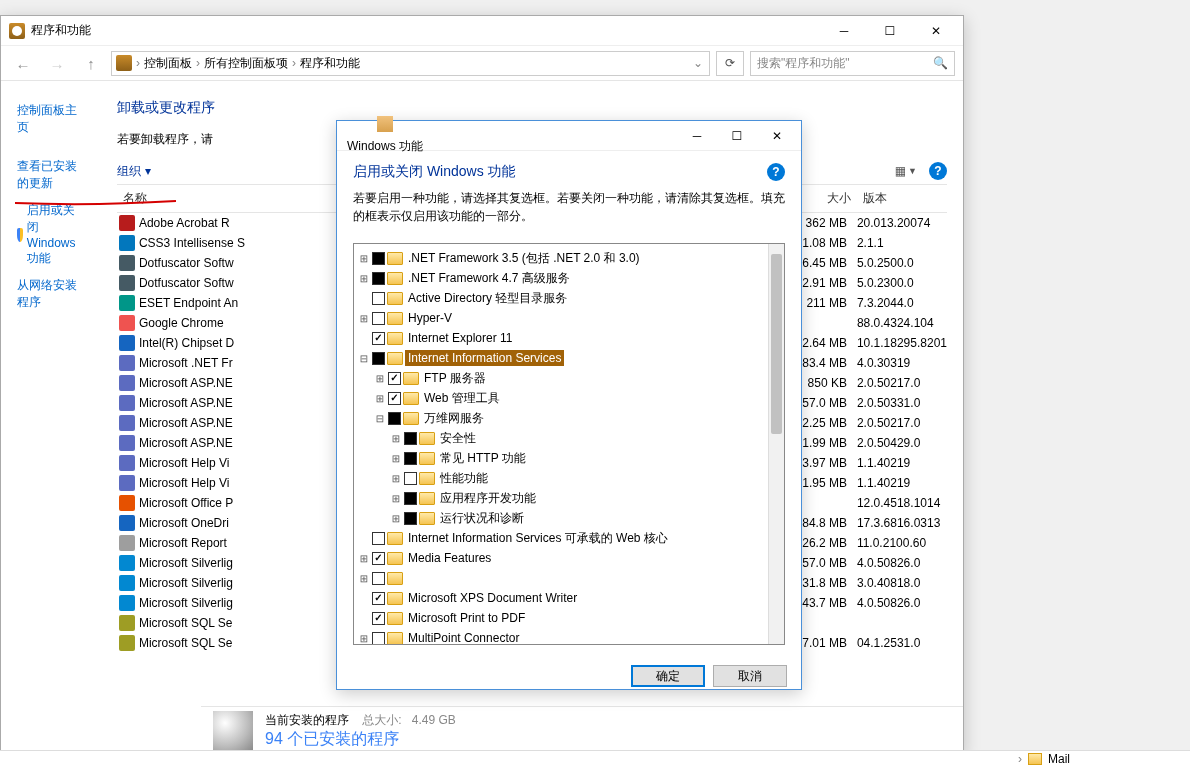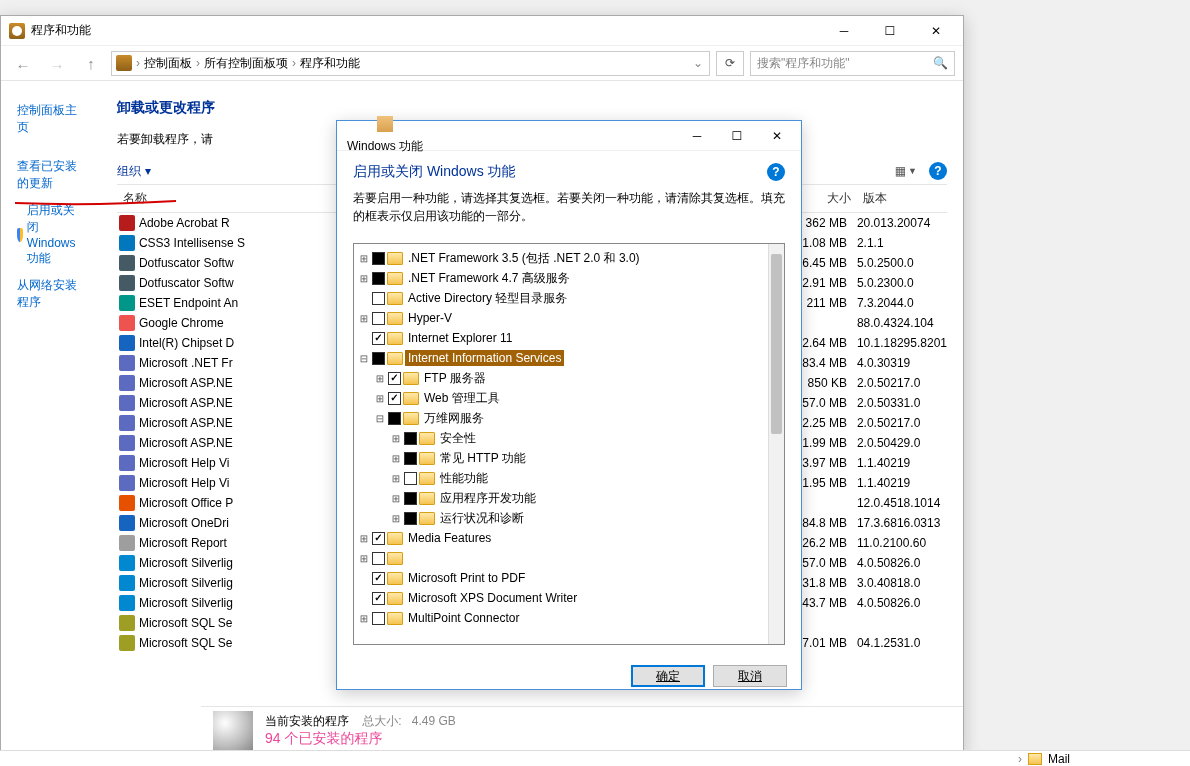--- a/index.html
+++ b/index.html
@@ -20,39 +20,39 @@
   .breadcrumbs .bc-icon { width:16px; height:16px; background:linear-gradient(#c98b2a,#8e6018); border-radius:2px;}
   .breadcrumbs .sep { color:#888; padding:0 2px;}
   .refresh { width:28px; height:25px; border:1px solid #ccc; display:flex; align-items:center; justify-content:center; color:#555;}
   .searchbox { width:205px; height:25px; border:1px solid #ccc; display:flex; align-items:center; padding:0 6px; color:#888; justify-content:space-between;}
   .content { display:flex; height:calc(100% - 110px);}
   .sidebar { width:200px; padding:16px 12px; }
   .sidebar .link { color:#0066cc; padding:5px 4px; cursor:pointer; display:flex; align-items:center; gap:4px;}
   .sidebar .shield { width:14px; height:14px; background:linear-gradient(90deg,#3b82f6 50%,#fbbf24 50%); border-radius:2px 2px 50% 50%;}
   .underline { position:absolute; left:12px; top:184px; width:165px; height:6px;}
   .mainpane { flex:1; padding:10px 16px; position:relative;}
-  .mainpane h2 { color:#003399; font-size:14px; font-weight:bold; margin:8px 0 14px 0;}
+  .mainpane h2 { color:#003399; font-size:14px; font-weight:normal; margin:8px 0 14px 0;}
   .subtext { font-size:12px; margin-bottom:10px;}
   .toolbar { display:flex; align-items:center; justify-content:space-between; border-bottom:1px solid #e5e5e5; padding:4px 0;}
   .toolbar .left { display:flex; align-items:center; gap:4px; color:#003399;}
   .toolbar .right { display:flex; align-items:center; gap:12px;}
   .view-btn { display:flex; align-items:center; gap:2px; color:#555;}
   .helpcircle { width:18px; height:18px; border-radius:50%; background:#0078d7; color:#fff; display:flex; align-items:center; justify-content:center; font-size:12px; font-weight:bold;}
   .listheaders { display:flex; border-bottom:1px solid #e5e5e5; font-size:12px; color:#333;}
   .listheaders div { padding:5px 6px;}
   .col-name{ width:580px;} .col-date{width:70px;} .col-size{width:90px; text-align:right;} .col-ver{flex:1;}
   .listbody { overflow:auto; height:470px; }
   .row { display:flex; align-items:center; font-size:12px; padding:2px 0;}
   .row .cell-name { width:580px; display:flex; align-items:center; gap:4px; padding-left:2px;}
   .appicon { width:16px; height:16px; border-radius:2px; flex:none;}
   .row .cell-date{width:70px;} .row .cell-size{width:90px; text-align:right; padding-right:10px;} .row .cell-ver{flex:1;}
   .statusbar { position:absolute; left:200px; right:0; bottom:0; height:48px; border-top:1px solid #e5e5e5; display:flex; align-items:center; padding:0 12px; gap:12px; background:#fff;}
   .statusbar .disc { width:40px; height:40px; background:radial-gradient(circle at 30% 30%, #fff, #bbb 60%, #888);}
   .statusbar .txt .l1{font-size:12px;} .statusbar .txt .l1 .g{color:#888;}
-  .statusbar .txt .l2{font-size:14px; color:#ec4899;}
+  .statusbar .txt .l2{font-size:16px; color:#3b82f6;}
 
   
   .listbody::-webkit-scrollbar { width:16px;} .listbody::-webkit-scrollbar-thumb{background:#c1c1c1;}
 
   
   #dialog { left:336px; top:120px; width:466px; height:570px; z-index:10; border:1px solid #4a90d9;}
   #dialog .titlebar{ background:#fff; height:30px;}
   #dialog .dlg-title{ display:flex; align-items:center; gap:6px; padding-left:6px;flex-direction:column;}
   #dialog .dlg-icon{ width:16px; height:16px; background:linear-gradient(#f1c27d,#d8a14e);}
   #dialog .wincontrols div{width:40px;}
@@ -67,21 +67,21 @@
   .tnode{ display:flex; align-items:center; height:20px; gap:2px; white-space:nowrap;}
   .exp{ width:12px; text-align:center; color:#555; font-size:10px; flex:none;}
   .chk{ width:13px; height:13px; border:1px solid #333; flex:none; display:flex; align-items:center; justify-content:center; font-size:10px; line-height:1;}
   .chk.filled{ background:#000;} .chk.filled::after{content:""; display:block; width:7px; height:7px; background:#000;}
   .chk.check::after{content:"✓"; font-weight:bold;}
   .folder{ width:16px; height:13px; background:linear-gradient(#ffe9a8,#f5c451); border:1px solid #d8a014; border-radius:1px; flex:none;}
   .tlabel{ padding:1px 3px;}
   .tnode.selected .tlabel{ background:#a16207; color:#fff;}
   .ind0{padding-left:2px;} .ind1{padding-left:18px;} .ind2{padding-left:34px;}
   .dlg-buttons{ display:flex; justify-content:flex-end; gap:8px; padding:10px 14px; }
-  .btn{ width:74px; height:22px; border:1px solid #adadad; background:#e1e1e1; font-size:12px; display:flex; align-items:center; justify-content:center;text-decoration:underline;}
+  .btn{ width:74px; height:22px; border:1px solid #adadad; background:#e1e1e1; font-size:12px; display:flex; align-items:center; justify-content:center;}
   .btn.primary{ border:1px solid #0078d7; box-shadow:inset 0 0 0 1px #0078d7;}
 
   
   .peek{position:absolute; left:0; right:0; bottom:0; height:16px; background:#fff; border-top:1px solid #ddd; display:flex; justify-content:flex-end; align-items:center; padding-right:120px; font-size:12px; gap:6px;}
   .peek .chev{color:#888;}
   .peek .ficon{width:14px; height:12px; background:linear-gradient(#ffe9a8,#f5c451); border:1px solid #d8a014;}
 </style>
 </head>
 <body>
 
@@ -477,41 +477,47 @@
     <span class="folder"></span>
     <span class="tlabel">应用程序开发功能</span>
           </div>
           <div class="tnode ind2">
             <span class="exp">⊞</span>
             <span class="chk filled"></span>
     <span class="folder"></span>
     <span class="tlabel">运行状况和诊断</span>
           </div>
           <div class="tnode ind0">
+            <span class="exp"></span>
+            <span class="chk"></span>
+    <span class="folder"></span>
+    <span class="tlabel">Internet Information Services 可承载的 Web 核心</span>
+          </div>
+          <div class="tnode ind0">
             <span class="exp">⊞</span>
             <span class="chk check"></span>
     <span class="folder"></span>
     <span class="tlabel">Media Features</span>
           </div>
           <div class="tnode ind0">
             <span class="exp">⊞</span>
             <span class="chk"></span>
     <span class="folder"></span>
           </div>
           <div class="tnode ind0">
             <span class="exp"></span>
             <span class="chk check"></span>
     <span class="folder"></span>
-    <span class="tlabel">Microsoft Print to PDF</span>
+    <span class="tlabel">Microsoft XPS Document Writer</span>
           </div>
           <div class="tnode ind0">
             <span class="exp"></span>
             <span class="chk check"></span>
     <span class="folder"></span>
-    <span class="tlabel">Microsoft XPS Document Writer</span>
+    <span class="tlabel">Microsoft Print to PDF</span>
           </div>
           <div class="tnode ind0">
             <span class="exp">⊞</span>
             <span class="chk"></span>
     <span class="folder"></span>
     <span class="tlabel">MultiPoint Connector</span>
           </div>
         </div>
       <div class="tree-scroll">
           <div class="thumb"></div>

